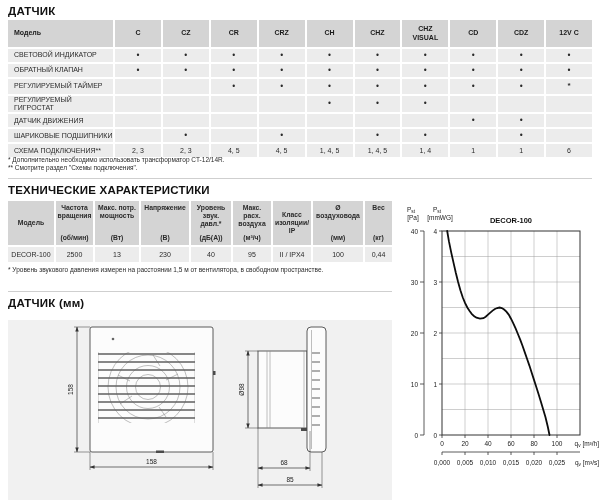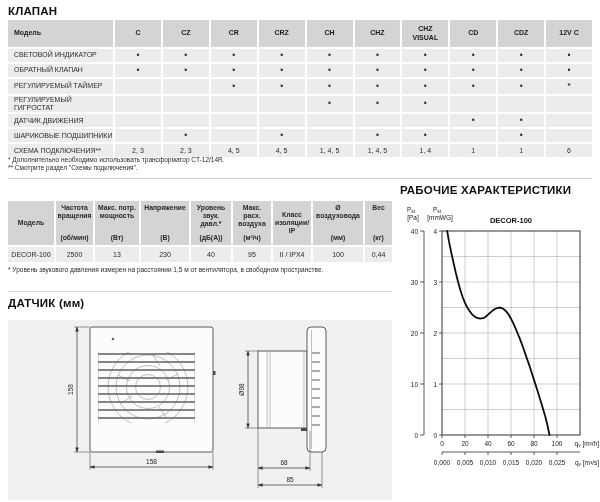--- a/index.html
+++ b/index.html
@@ -47,21 +47,21 @@
   .tick{font-size:6.5px;fill:#222;}
   .sub{font-size:4.8px;}
   .ctitle{font-size:7.5px;font-weight:bold;fill:#111;}
   .curve{fill:none;stroke:#0d0d0d;stroke-width:1.8;stroke-linecap:round;}
 </style>
 </head>
 <body>
 
 <div class="page">
 
-  <div class="sec-title" style="left:8px;top:5px;">КЛАПАН</div>
+  <div class="sec-title" style="left:8px;top:5px;">ДАТЧИК</div>
   <div class="models-table">
       <div class="mrow mhead">
         <div class="mcell mlabel">Модель</div>
         <div class="mcell">C</div>
         <div class="mcell">CZ</div>
         <div class="mcell">CR</div>
         <div class="mcell">CRZ</div>
         <div class="mcell">CH</div>
         <div class="mcell">CHZ</div>
         <div class="mcell">CHZ
@@ -160,20 +160,21 @@
         <div class="mcell">1</div>
         <div class="mcell">1</div>
         <div class="mcell">6</div>
       </div>
     </div>
   <div class="footnote" style="left:8px;top:156px;">* Дополнительно необходимо использовать трансформатор CT-12/14R.</div>
   <div class="footnote" style="left:8px;top:164px;">** Смотрите раздел "Схемы подключения".</div>
 
   <div class="rule" style="left:8px;top:178px;width:584px;"></div>
 
+  <div class="sec-title" style="left:8px;top:184px;">ТЕХНИЧЕСКИЕ ХАРАКТЕРИСТИКИ</div>
   <div class="tech-table">
       <div class="trow thead">
         <div class="tcell center">
           <div class="tt">Модель</div>
           <div class="tu"></div>
         </div>
         <div class="tcell">
           <div class="tt">Частота вращения</div>
           <div class="tu">(об/мин)</div>
         </div>
@@ -213,21 +214,20 @@
         <div class="tcell tdata">230</div>
         <div class="tcell tdata">40</div>
         <div class="tcell tdata">95</div>
         <div class="tcell tdata">II / IPX4</div>
         <div class="tcell tdata">100</div>
         <div class="tcell tdata">0,44</div>
       </div>
     </div>
   <div class="footnote" style="left:8px;top:266px;">* Уровень звукового давления измерен на расстоянии 1,5 м от вентилятора, в свободном пространстве.</div>
 
-  <div class="sec-title" style="left:400px;top:184px;">РАБОЧИЕ ХАРАКТЕРИСТИКИ</div>
   <svg class="chart-svg" id="fan-curve" width="200" height="277" viewBox="0 0 200 277">
       <g>
         <line x1="65" y1="232" x2="65" y2="28" class="grid"></line>
         <line x1="88" y1="232" x2="88" y2="28" class="grid"></line>
         <line x1="111" y1="232" x2="111" y2="28" class="grid"></line>
         <line x1="134" y1="232" x2="134" y2="28" class="grid"></line>
         <line x1="157" y1="232" x2="157" y2="28" class="grid"></line>
         <line x1="42" y1="206.5" x2="180" y2="206.5" class="grid"></line>
         <line x1="42" y1="181" x2="180" y2="181" class="grid"></line>
         <line x1="42" y1="155.5" x2="180" y2="155.5" class="grid"></line>

